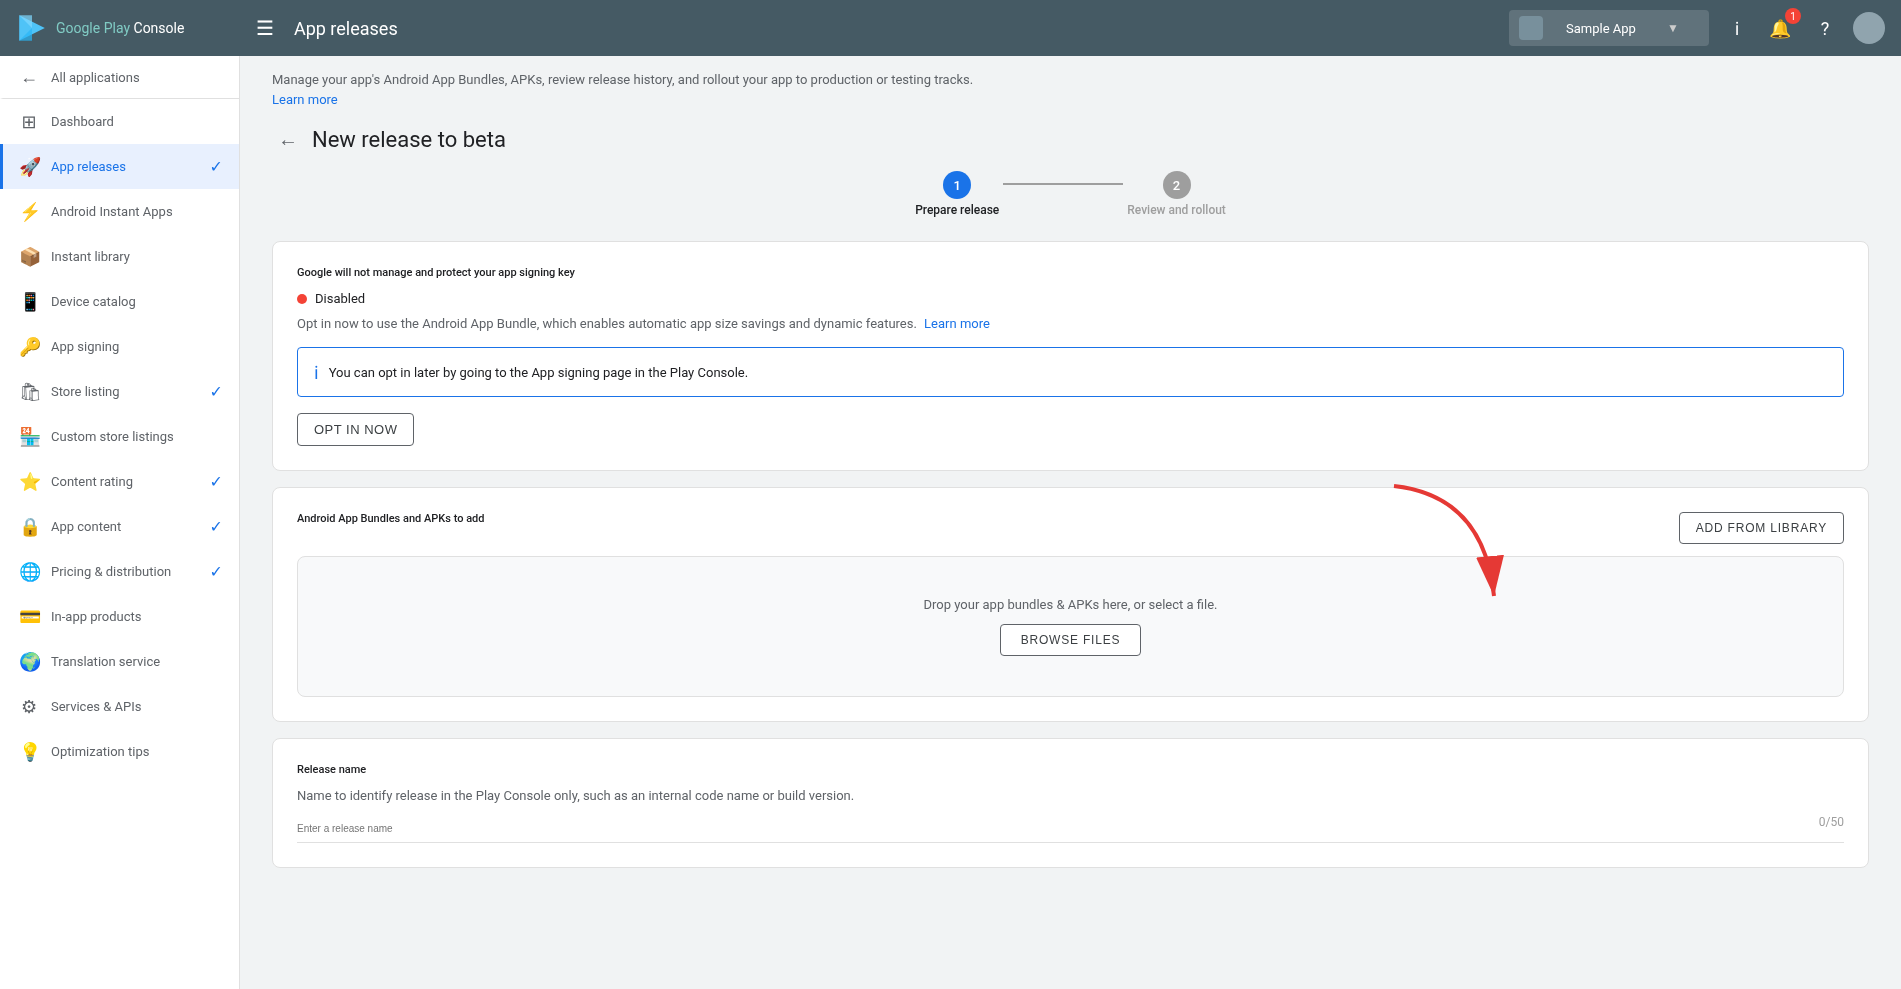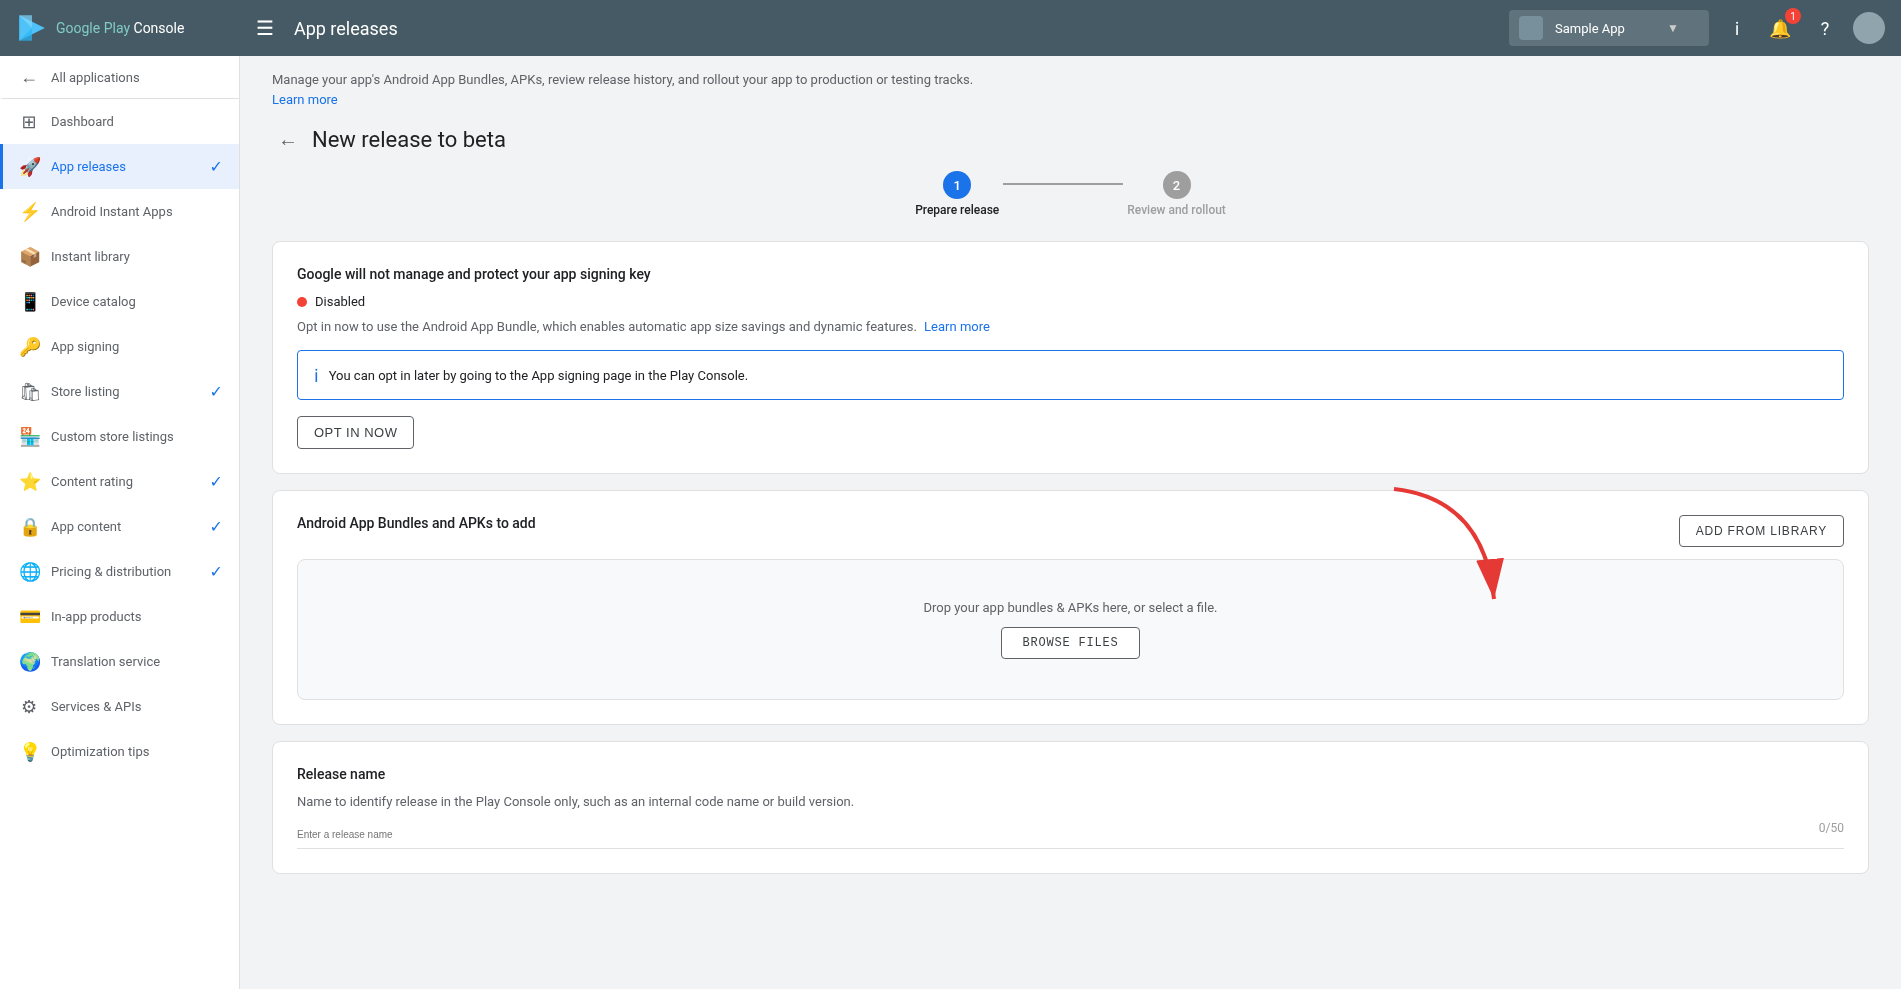--- a/index.html
+++ b/index.html
@@ -64,21 +64,21 @@
     .app-selector {
       background: rgba(255,255,255,0.15);
       border: none;
       border-radius: 4px;
       color: #fff;
       padding: 6px 30px 6px 10px;
       font-size: 13px;
       cursor: pointer;
       display: flex;
       align-items: center;
-      gap: 12px;
+      gap: 23px;
       min-width: 200px;
       position: relative;
     }
     .app-selector-img {
       width: 24px;
       height: 24px;
       background: #78909c;
       border-radius: 4px;
       flex-shrink: 0;
     }
@@ -270,21 +270,21 @@
 
     
     .card {
       background: #fff;
       border-radius: 8px;
       border: 1px solid #e0e0e0;
       margin: 0 32px 16px;
       padding: 24px;
     }
     .card-title {
-      font-size: 14px;
+      font-size: 11px;
       font-weight: 500;
       color: #202124;
       margin-bottom: 12px;
     }
 
     
     .status-row {
       display: flex;
       align-items: center;
       gap: 8px;
@@ -384,21 +384,20 @@
     .browse-btn {
       border: 1px solid #5f6368;
       background: #fff;
       color: #3c4043;
       padding: 8px 20px;
       border-radius: 4px;
       font-size: 12px;
       font-weight: 500;
       cursor: pointer;
       letter-spacing: 0.8px;
-      font-family: Liberation Mono, monospace;
     }
 
     
     .release-name-desc {
       font-size: 13px;
       color: #5f6368;
       margin-bottom: 12px;
     }
     .release-name-input-wrap {
       position: relative;

